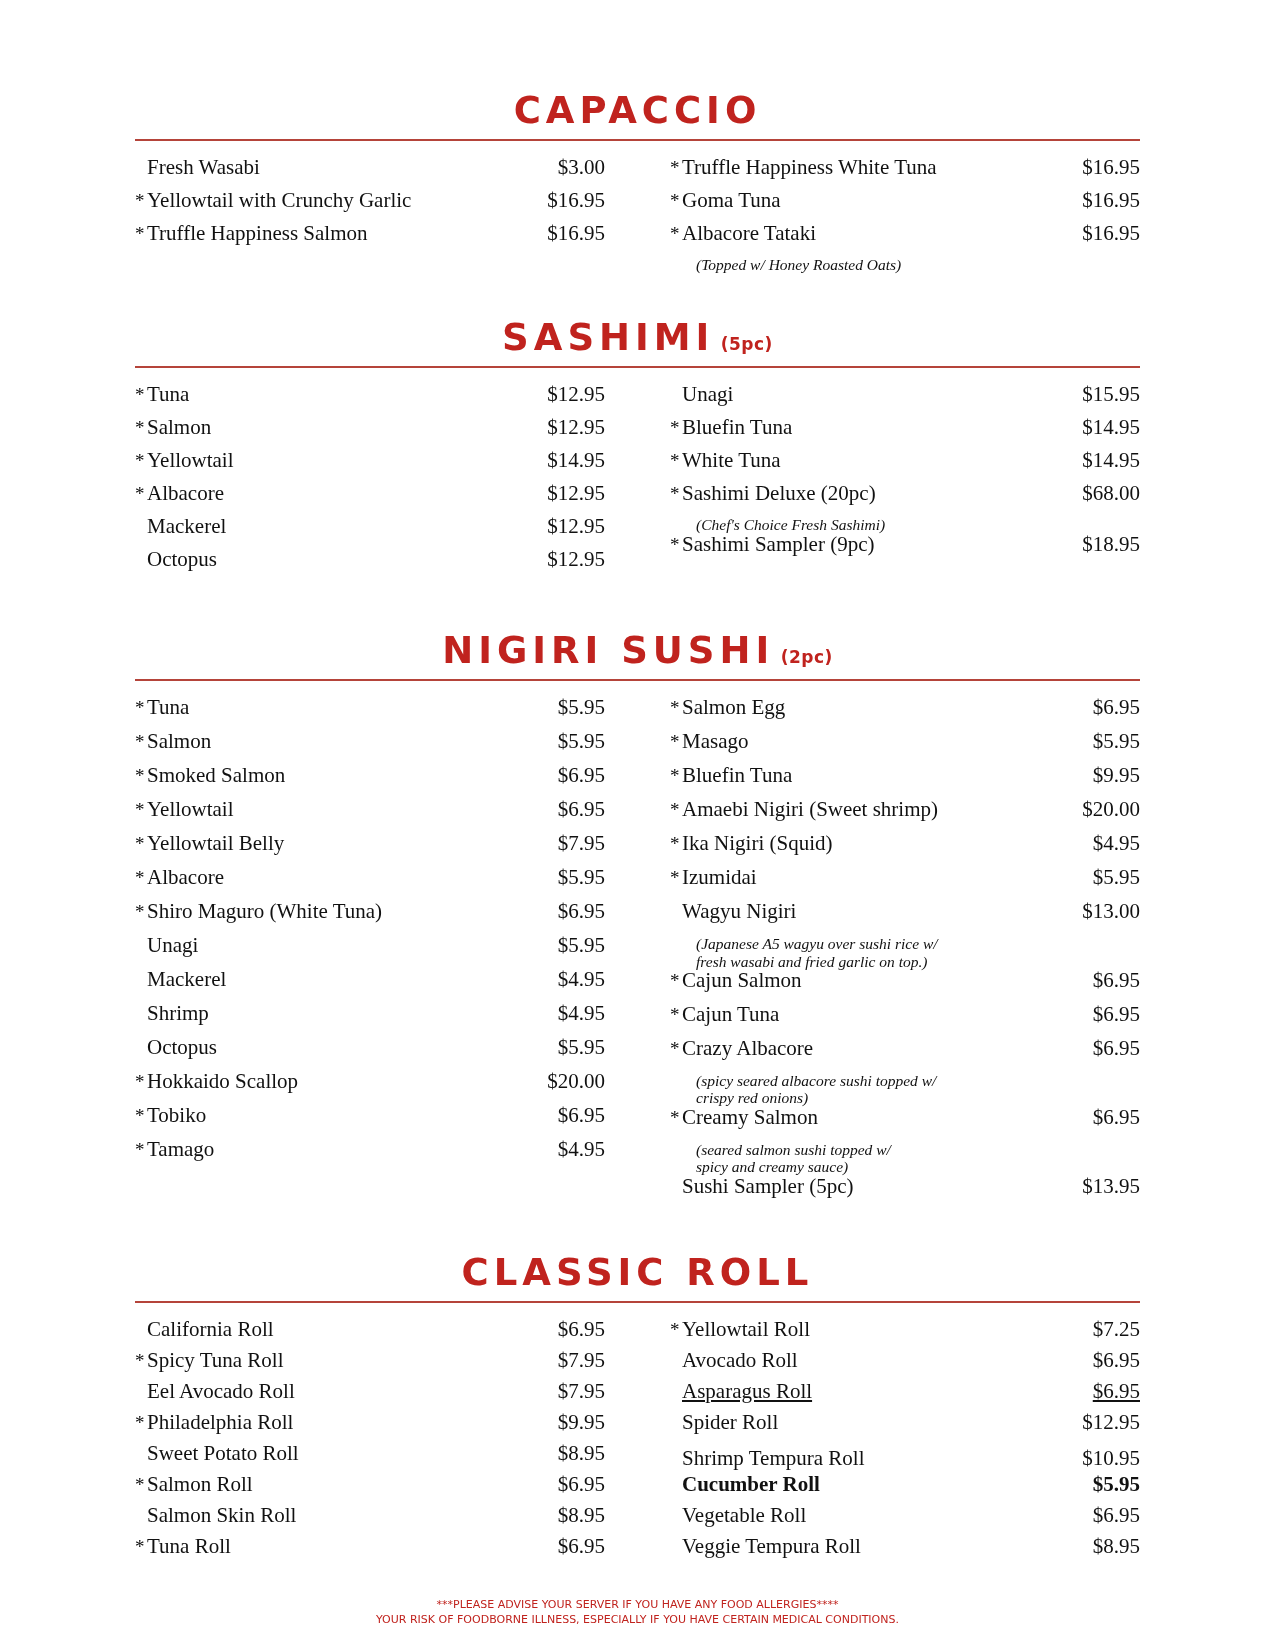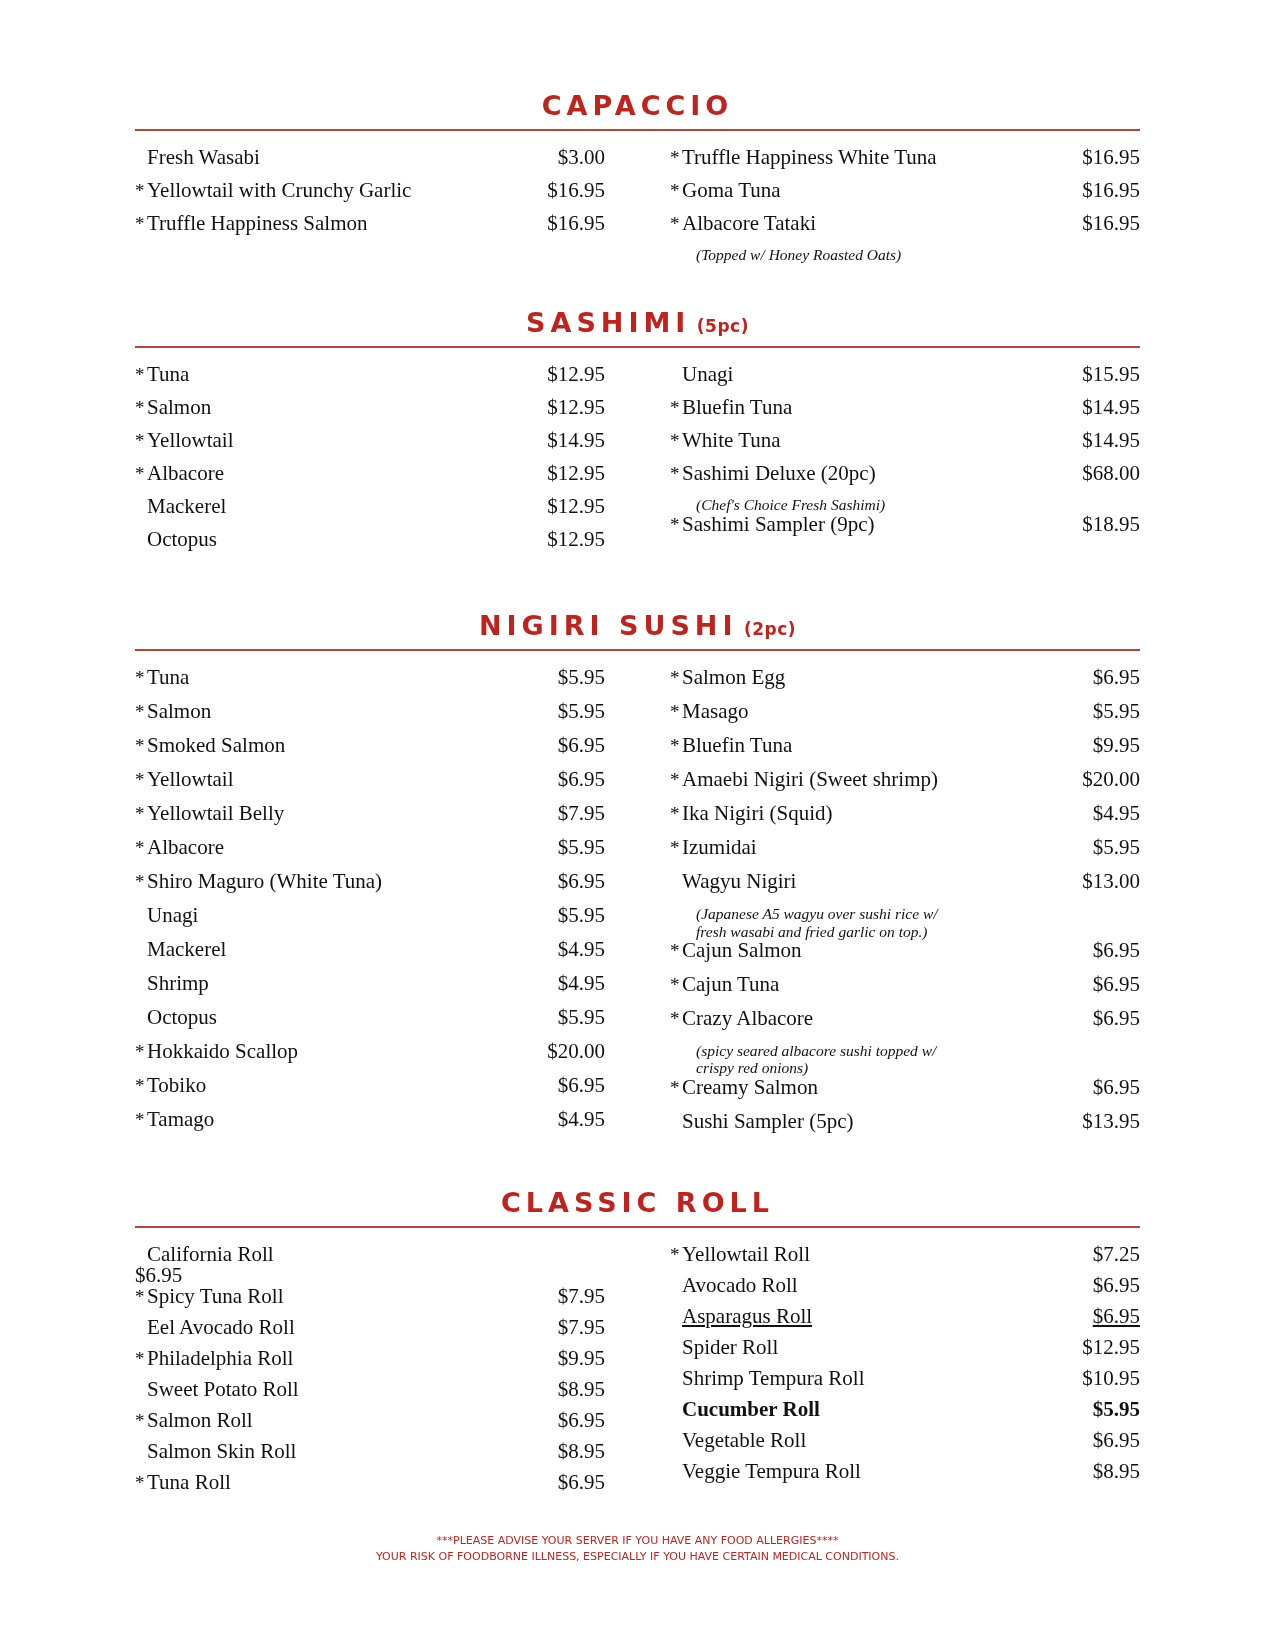--- a/index.html
+++ b/index.html
@@ -31,21 +31,21 @@
   .section-head {
     text-align: center;
     color: #c0231e;
     font-family: "DejaVu Sans", sans-serif;
     font-weight: bold;
     letter-spacing: 3px;
     line-height: 1;
     white-space: nowrap;
   }
   .section-head .main {
-    font-size: 27px;
+    font-size: 37px;
     letter-spacing: 5px;
     text-align: center;
   }
   .section-head .sub {
     font-size: 17px;
     letter-spacing: 0.5px;
   }
   .rule {
     border: 0;
     border-top: 2px solid #b5443a;
@@ -437,36 +437,38 @@
             </div>
             <div class="desc">(spicy seared albacore sushi topped w/
  crispy red onions)</div>
             <div class="item" style="min-height: 34px;">
               <span class="name-wrap">
                 <span class="star">*</span>
                 <span class="name">Creamy Salmon</span>
               </span>
               <span class="price">$6.95</span>
             </div>
+            <div class="desc">(seared salmon sushi topped w/
+ spicy and creamy sauce)</div>
             <div class="item" style="min-height: 34px;">
               <span class="name-wrap">
                 <span class="star hidden">*</span>
                 <span class="name">Sushi Sampler (5pc)</span>
               </span>
               <span class="price">$13.95</span>
             </div>
           </div>
         </div>
       </div>
       <div class="section" style="padding-top: 22px; padding-bottom: 30px;">
         <div class="section-head"><span class="main">CLASSIC ROLL</span></div>
         <hr class="rule" style="margin-top: 10px;">
         <div class="cols" style="margin-top: 16px;">
           <div class="col left">
-            <div class="item" style="min-height: 31px; flex-direction: column;">
+            <div class="item" style="min-height: 31px;">
               <span class="name-wrap">
                 <span class="star hidden">*</span>
                 <span class="name">California Roll</span>
               </span>
               <span class="price">$6.95</span>
             </div>
             <div class="item" style="min-height: 31px;">
               <span class="name-wrap">
                 <span class="star">*</span>
                 <span class="name">Spicy Tuna Roll</span>
@@ -538,21 +540,21 @@
               </span>
               <span class="price">$6.95</span>
             </div>
             <div class="item" style="min-height: 31px;">
               <span class="name-wrap">
                 <span class="star hidden">*</span>
                 <span class="name">Spider Roll</span>
               </span>
               <span class="price">$12.95</span>
             </div>
-            <div class="item" style="min-height: 31px;">
+            <div class="item" style="min-height: 31px; align-items: center;">
               <span class="name-wrap">
                 <span class="star hidden">*</span>
                 <span class="name">Shrimp Tempura Roll</span>
               </span>
               <span class="price">$10.95</span>
             </div>
             <div class="item" style="min-height: 31px; font-weight: bold;">
               <span class="name-wrap">
                 <span class="star hidden">*</span>
                 <span class="name">Cucumber Roll</span>

